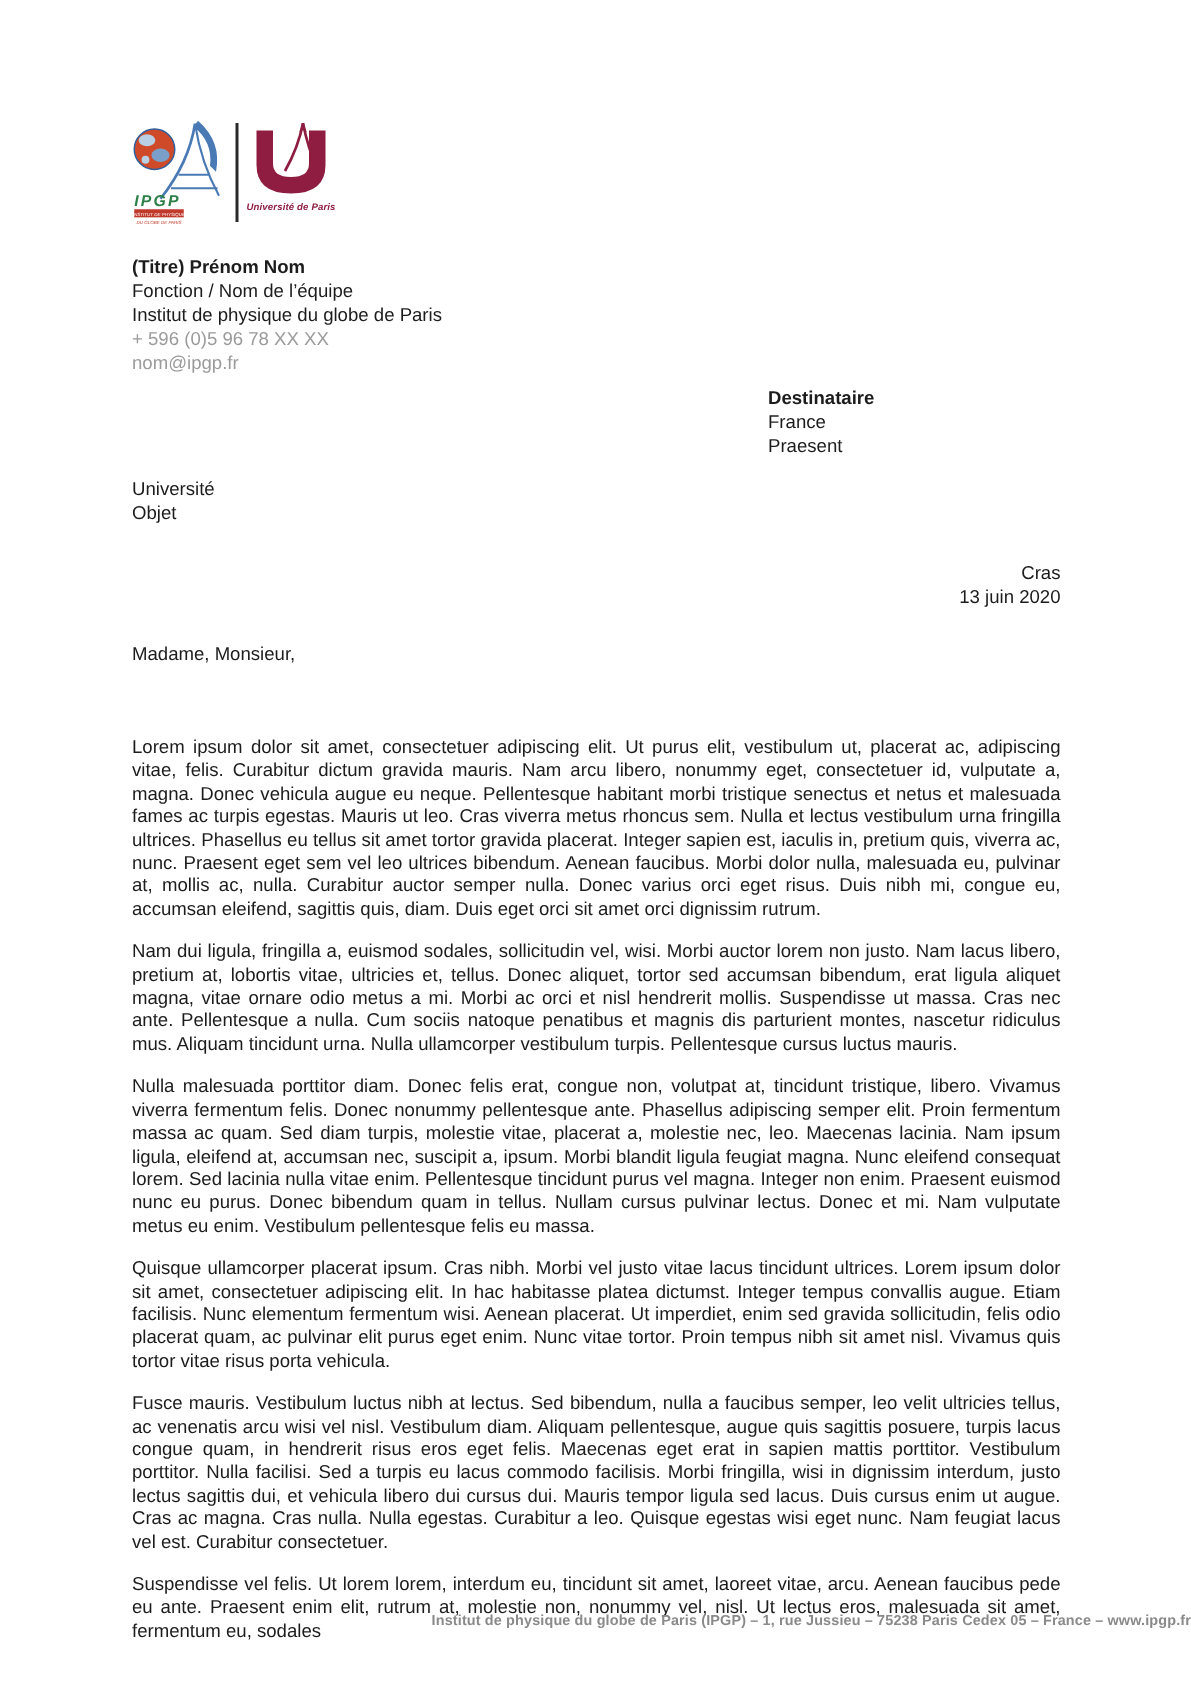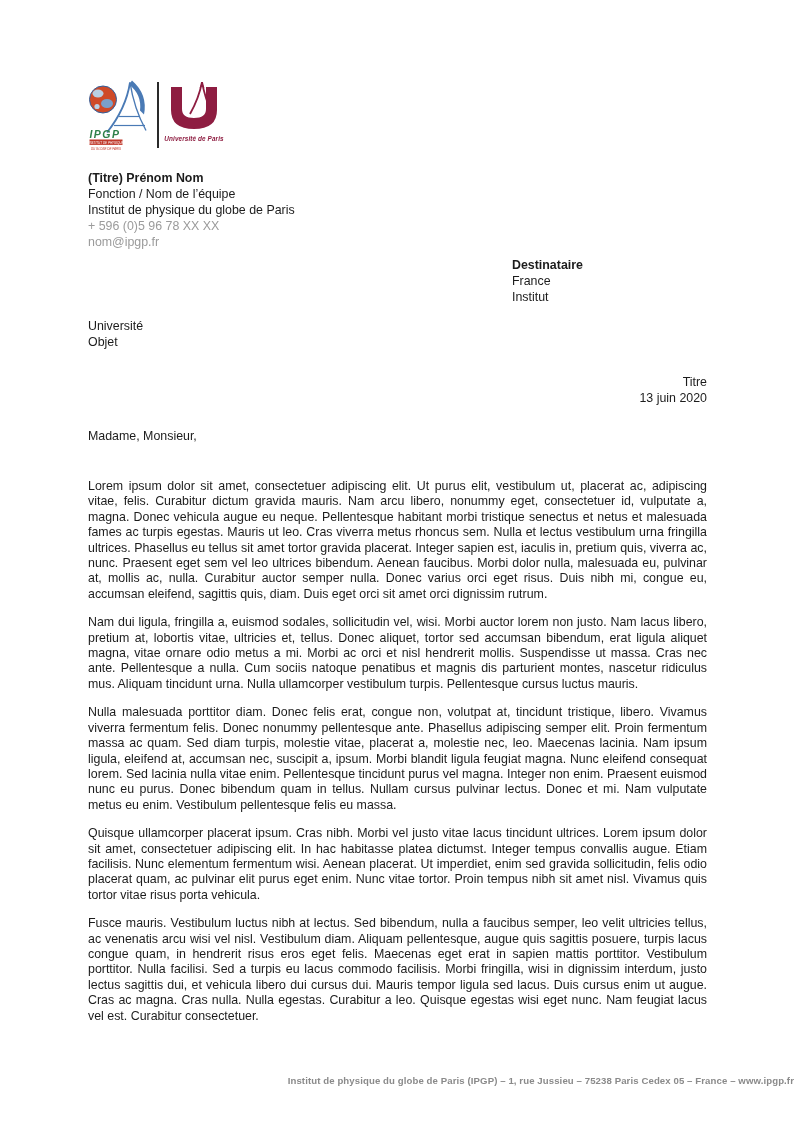--- a/index.html
+++ b/index.html
@@ -17,21 +17,21 @@
   
   .sender{position:absolute;left:88px;top:170px;line-height:16px;}
   .sender .name{font-weight:bold;}
   .muted{color:#9b9b9b;}
   .recipient{position:absolute;left:512px;top:257px;line-height:16px;}
   .recipient .name{font-weight:bold;}
   .refs{position:absolute;left:88px;top:318px;line-height:16px;}
   .dateline{position:absolute;right:87px;top:374px;text-align:right;line-height:16px;}
   .salutation{position:absolute;left:88px;top:429px;text-align:center;}
   .body-text{position:absolute;left:88px;top:479px;width:619px;text-align:justify;line-height:15.4px;}
-  .body-text p{margin:0 0 13px 0;}
+  .body-text p{margin:12px 0 13px 0;}
   .page-footer{position:absolute;left:0;right:0;top:1075px;text-align:right;
     font-size:9.6px;font-weight:bold;color:#8a8a8a;letter-spacing:.1px;}
 </style>
 </head>
 <body>
 
 <div class="page">
 
   <div class="letterhead">
     <svg class="logo-ipgp" viewBox="0 0 62 70" aria-hidden="true">
@@ -71,38 +71,39 @@
     <div class="name">(Titre) Prénom Nom</div>
     <div>Fonction / Nom de l’équipe</div>
     <div>Institut de physique du globe de Paris</div>
     <div class="muted">+ 596 (0)5 96 78 XX XX</div>
     <div class="muted">nom@ipgp.fr</div>
   </div>
 
   <div class="recipient">
     <div class="name">Destinataire</div>
     <div>France</div>
-    <div>Institut</div>
+    <div>Praesent</div>
   </div>
 
   <div class="refs">
     <div>Université</div>
     <div>Objet</div>
   </div>
 
   <div class="dateline">
-    <div>Titre</div>
+    <div>Cras</div>
     <div>13 juin 2020</div>
   </div>
 
   <div class="salutation">Madame, Monsieur,</div>
 
   <div class="body-text">
     <p>Lorem ipsum dolor sit amet, consectetuer adipiscing elit. Ut purus elit, vestibulum ut, placerat ac, adipiscing vitae, felis. Curabitur dictum gravida mauris. Nam arcu libero, nonummy eget, consectetuer id, vulputate a, magna. Donec vehicula augue eu neque. Pellentesque habitant morbi tristique senectus et netus et malesuada fames ac turpis egestas. Mauris ut leo. Cras viverra metus rhoncus sem. Nulla et lectus vestibulum urna fringilla ultrices. Phasellus eu tellus sit amet tortor gravida placerat. Integer sapien est, iaculis in, pretium quis, viverra ac, nunc. Praesent eget sem vel leo ultrices bibendum. Aenean faucibus. Morbi dolor nulla, malesuada eu, pulvinar at, mollis ac, nulla. Curabitur auctor semper nulla. Donec varius orci eget risus. Duis nibh mi, congue eu, accumsan eleifend, sagittis quis, diam. Duis eget orci sit amet orci dignissim rutrum.</p>
     <p>Nam dui ligula, fringilla a, euismod sodales, sollicitudin vel, wisi. Morbi auctor lorem non justo. Nam lacus libero, pretium at, lobortis vitae, ultricies et, tellus. Donec aliquet, tortor sed accumsan bibendum, erat ligula aliquet magna, vitae ornare odio metus a mi. Morbi ac orci et nisl hendrerit mollis. Suspendisse ut massa. Cras nec ante. Pellentesque a nulla. Cum sociis natoque penatibus et magnis dis parturient montes, nascetur ridiculus mus. Aliquam tincidunt urna. Nulla ullamcorper vestibulum turpis. Pellentesque cursus luctus mauris.</p>
     <p>Nulla malesuada porttitor diam. Donec felis erat, congue non, volutpat at, tincidunt tristique, libero. Vivamus viverra fermentum felis. Donec nonummy pellentesque ante. Phasellus adipiscing semper elit. Proin fermentum massa ac quam. Sed diam turpis, molestie vitae, placerat a, molestie nec, leo. Maecenas lacinia. Nam ipsum ligula, eleifend at, accumsan nec, suscipit a, ipsum. Morbi blandit ligula feugiat magna. Nunc eleifend consequat lorem. Sed lacinia nulla vitae enim. Pellentesque tincidunt purus vel magna. Integer non enim. Praesent euismod nunc eu purus. Donec bibendum quam in tellus. Nullam cursus pulvinar lectus. Donec et mi. Nam vulputate metus eu enim. Vestibulum pellentesque felis eu massa.</p>
     <p>Quisque ullamcorper placerat ipsum. Cras nibh. Morbi vel justo vitae lacus tincidunt ultrices. Lorem ipsum dolor sit amet, consectetuer adipiscing elit. In hac habitasse platea dictumst. Integer tempus convallis augue. Etiam facilisis. Nunc elementum fermentum wisi. Aenean placerat. Ut imperdiet, enim sed gravida sollicitudin, felis odio placerat quam, ac pulvinar elit purus eget enim. Nunc vitae tortor. Proin tempus nibh sit amet nisl. Vivamus quis tortor vitae risus porta vehicula.</p>
     <p>Fusce mauris. Vestibulum luctus nibh at lectus. Sed bibendum, nulla a faucibus semper, leo velit ultricies tellus, ac venenatis arcu wisi vel nisl. Vestibulum diam. Aliquam pellentesque, augue quis sagittis posuere, turpis lacus congue quam, in hendrerit risus eros eget felis. Maecenas eget erat in sapien mattis porttitor. Vestibulum porttitor. Nulla facilisi. Sed a turpis eu lacus commodo facilisis. Morbi fringilla, wisi in dignissim interdum, justo lectus sagittis dui, et vehicula libero dui cursus dui. Mauris tempor ligula sed lacus. Duis cursus enim ut augue. Cras ac magna. Cras nulla. Nulla egestas. Curabitur a leo. Quisque egestas wisi eget nunc. Nam feugiat lacus vel est. Curabitur consectetuer.</p>
+    <p>Suspendisse vel felis. Ut lorem lorem, interdum eu, tincidunt sit amet, laoreet vitae, arcu. Aenean faucibus pede eu ante. Praesent enim elit, rutrum at, molestie non, nonummy vel, nisl. Ut lectus eros, malesuada sit amet, fermentum eu, sodales</p>
   </div>
 
   <div class="page-footer">Institut de physique du globe de Paris (IPGP) – 1, rue Jussieu – 75238 Paris Cedex 05 – France – www.ipgp.fr</div>
 
 </div>
 
 </body></html>

